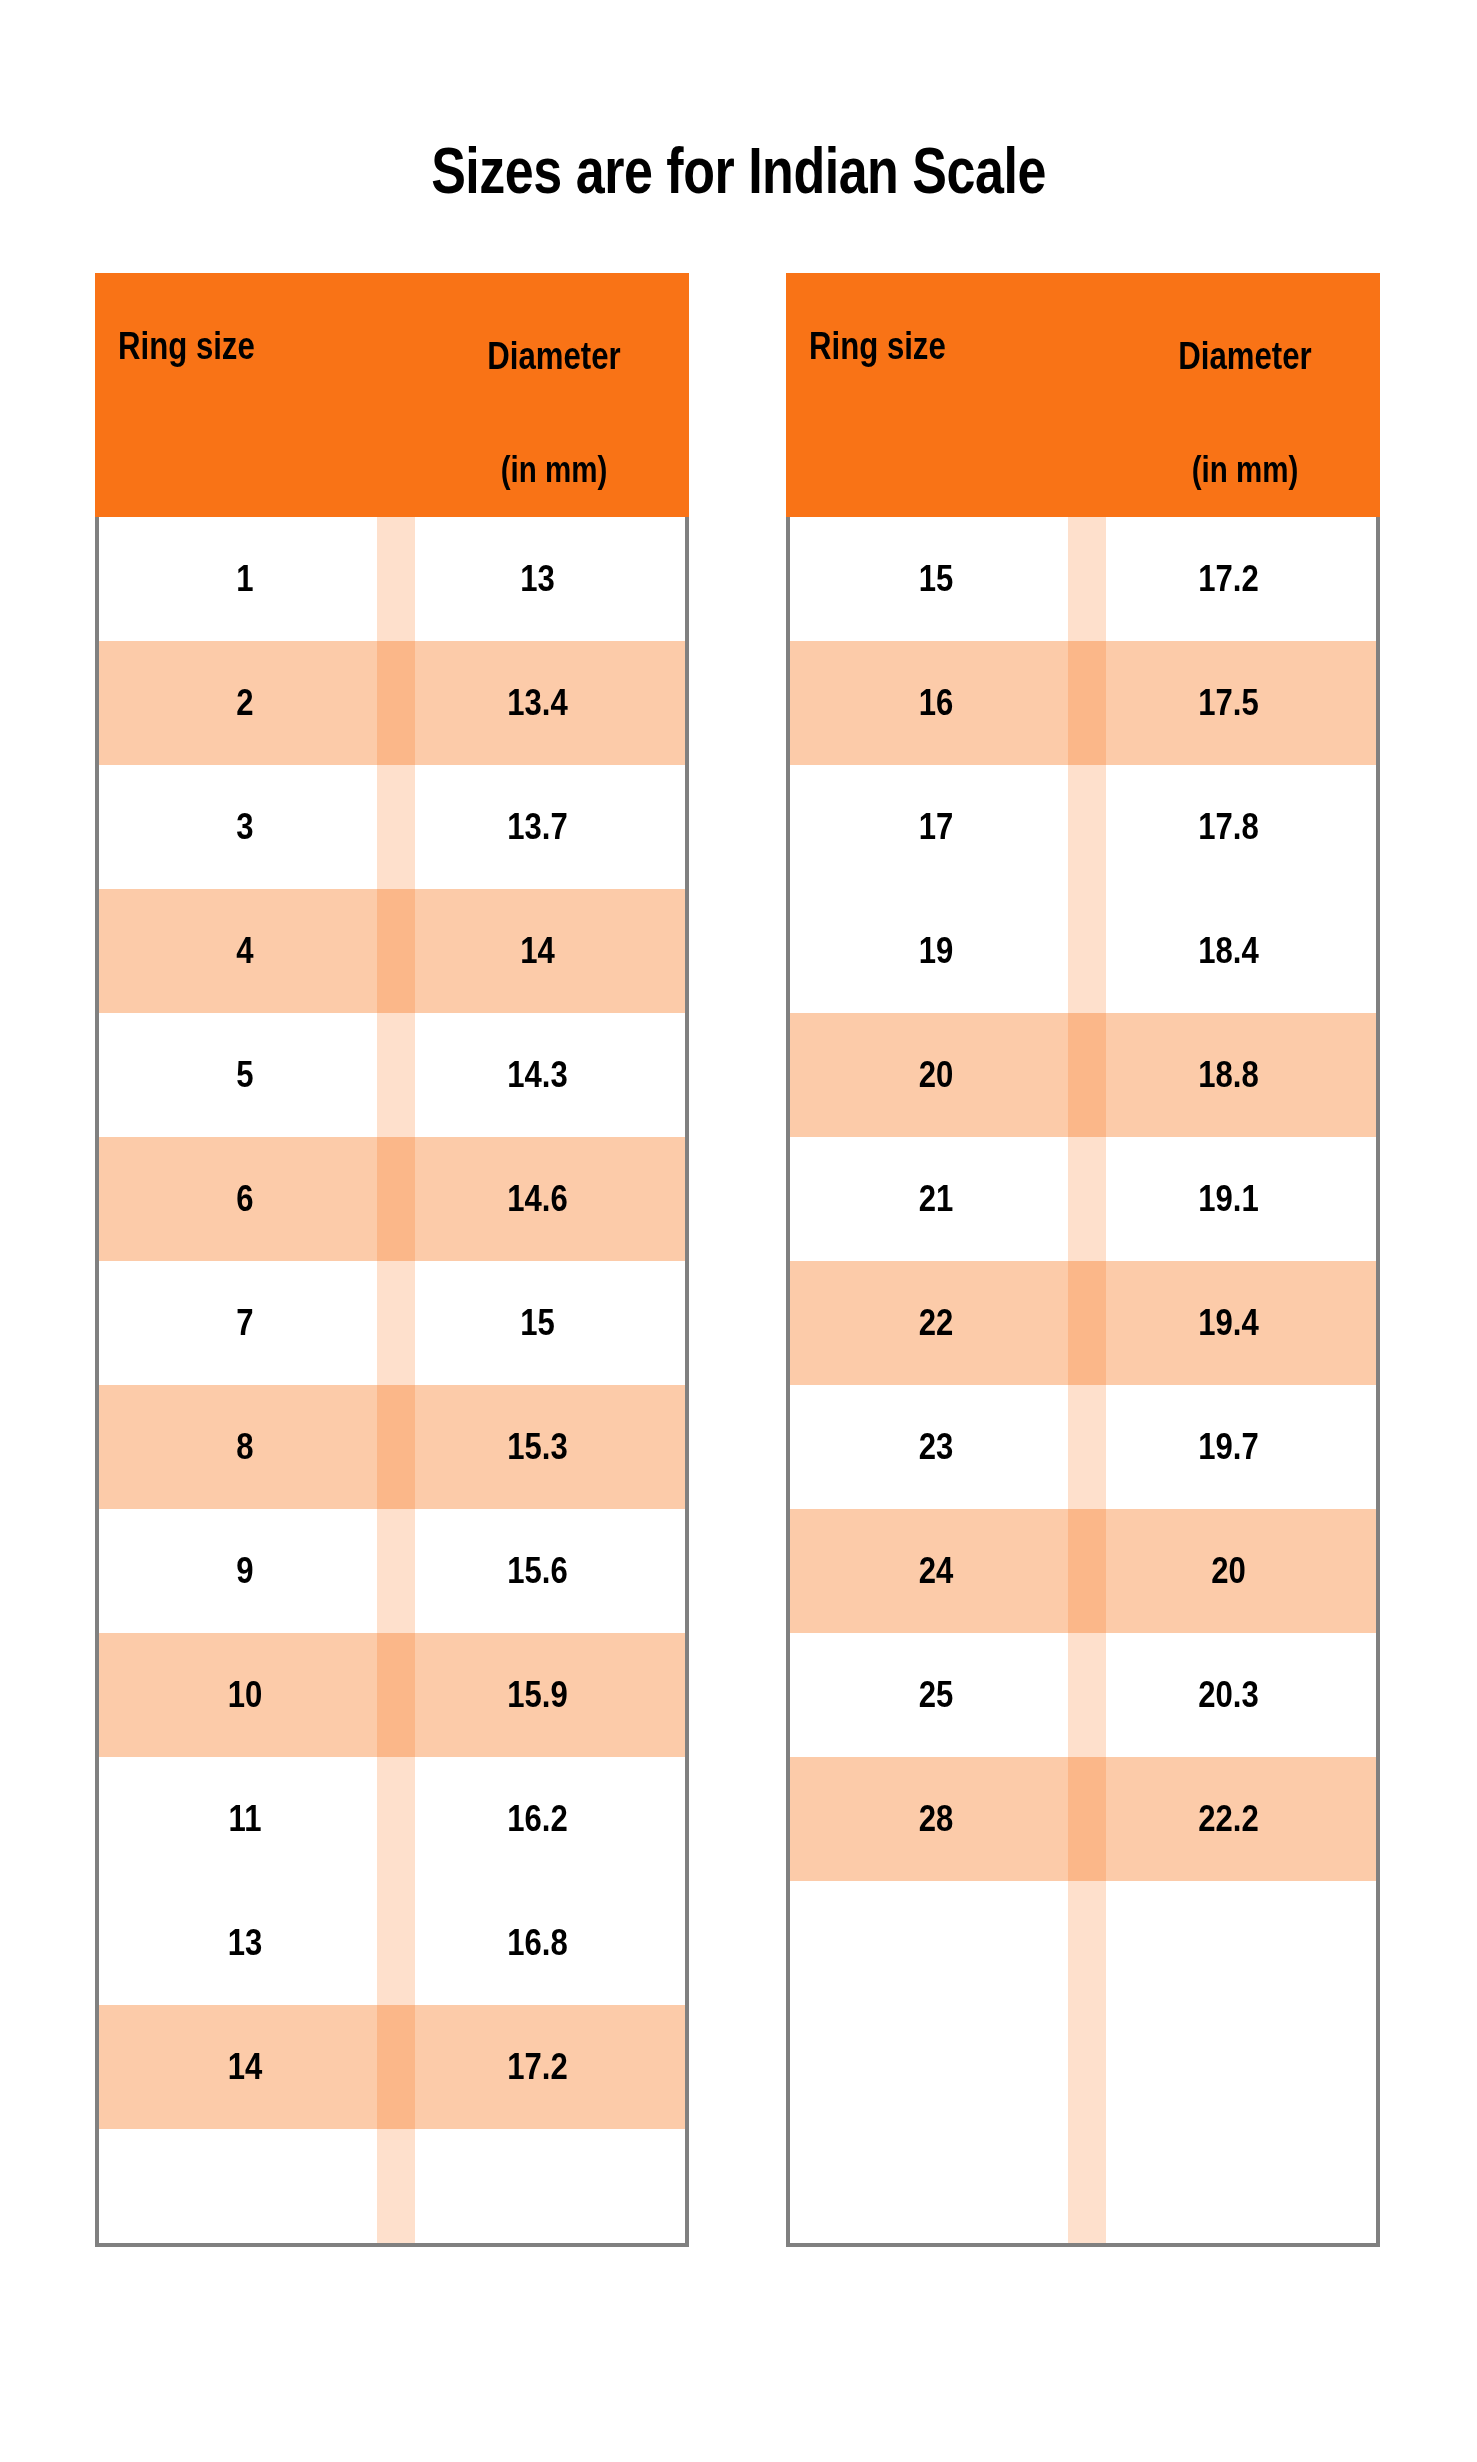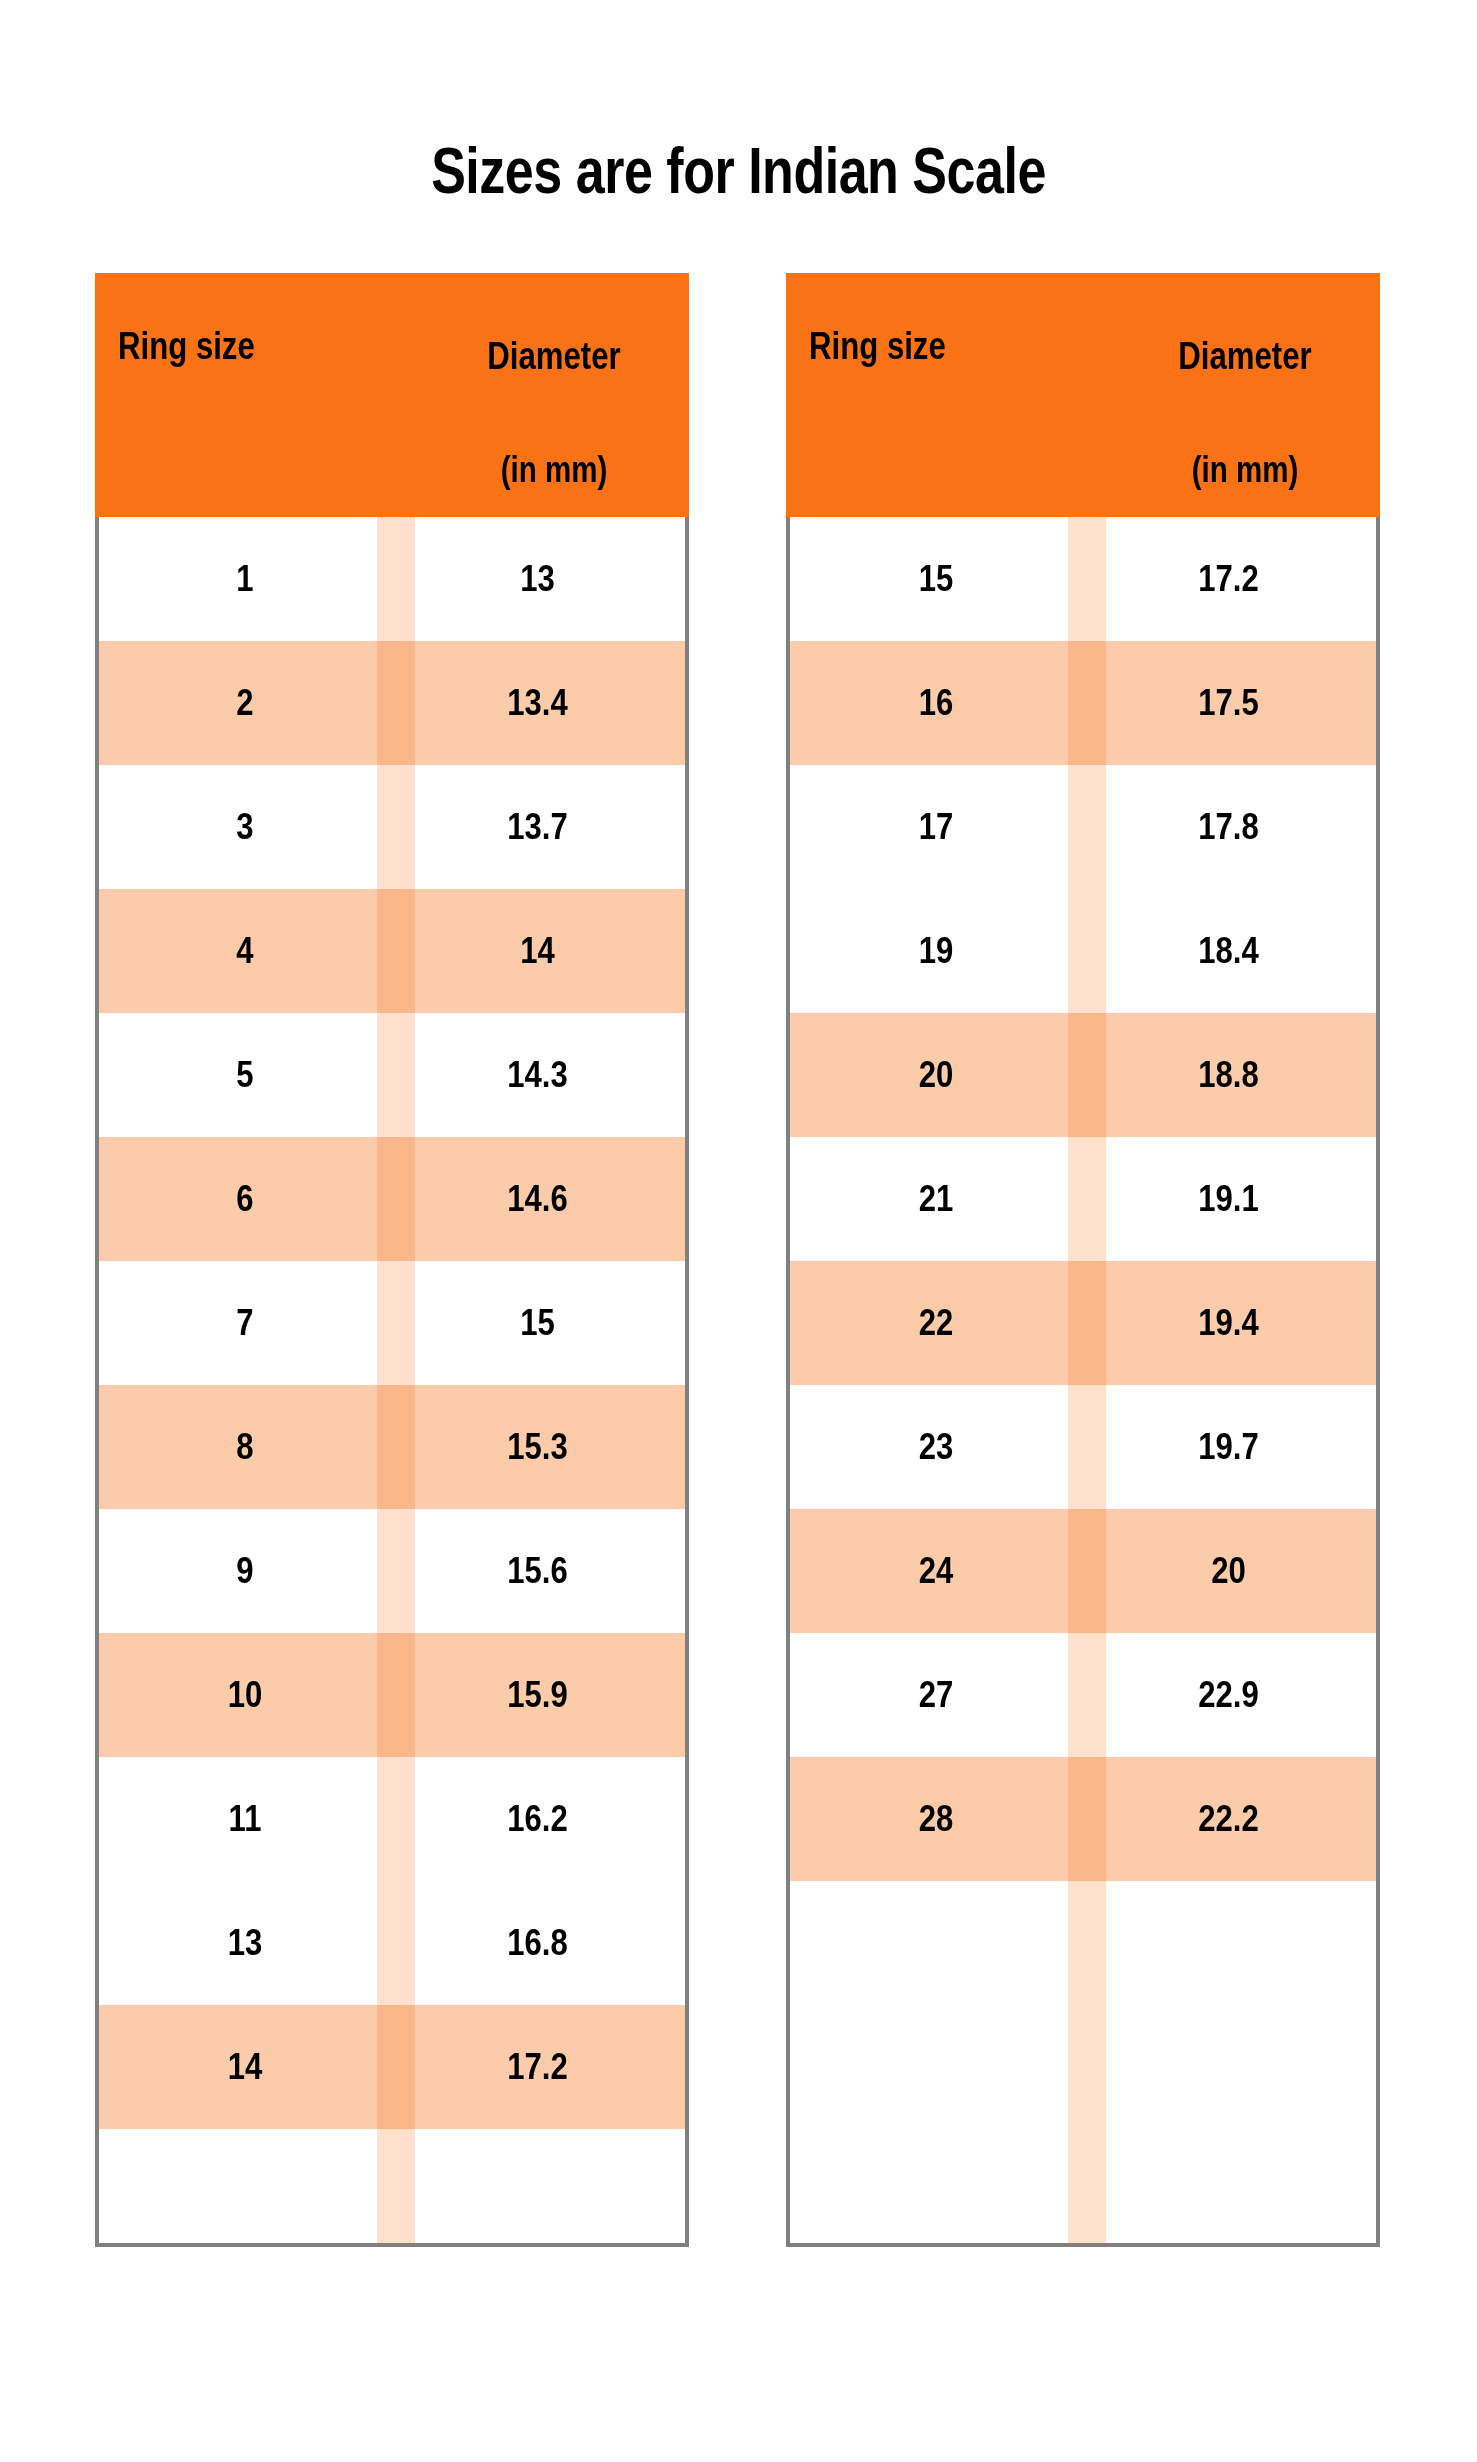--- a/index.html
+++ b/index.html
@@ -279,22 +279,22 @@
             </div>
             <div class="row">
               <div class="cell cell-size">23</div>
               <div class="cell cell-dia">19.7</div>
             </div>
             <div class="row alt">
               <div class="cell cell-size">24</div>
               <div class="cell cell-dia">20</div>
             </div>
             <div class="row">
-              <div class="cell cell-size">27</div>
-              <div class="cell cell-dia">22.9</div>
+              <div class="cell cell-size">25</div>
+              <div class="cell cell-dia">20.3</div>
             </div>
             <div class="row alt">
               <div class="cell cell-size">28</div>
               <div class="cell cell-dia">22.2</div>
             </div>
           </div>
         <div class="divider"></div>
       </div>
     </div>
 

